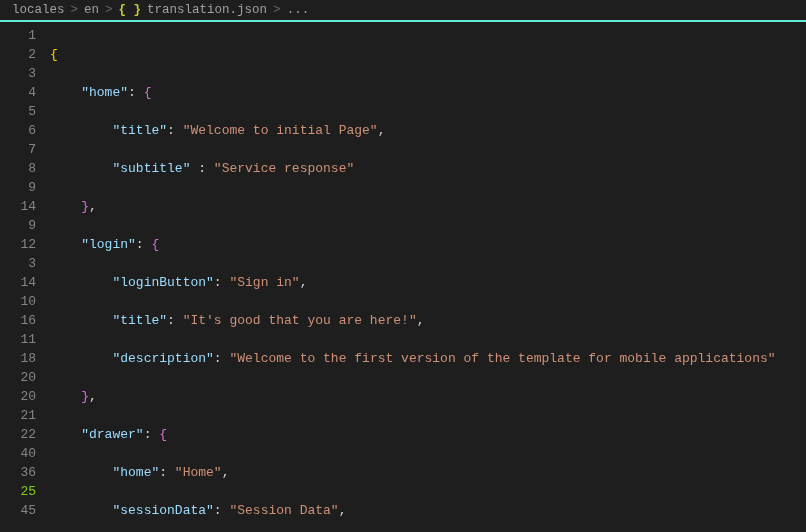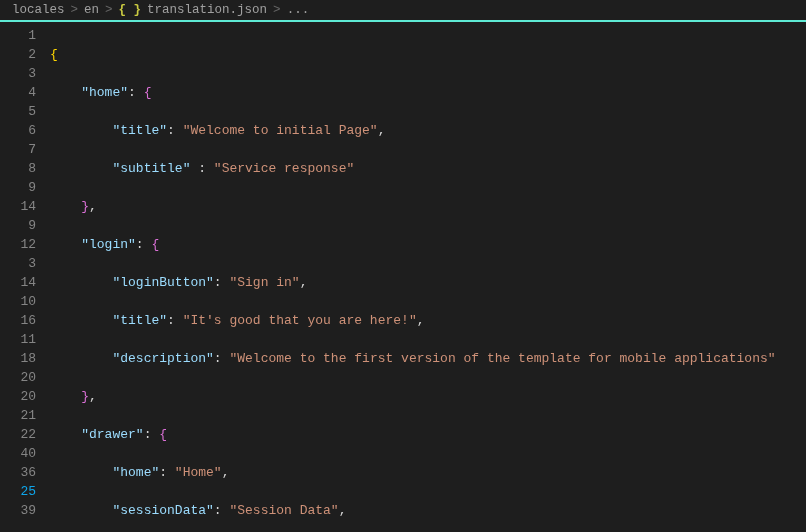--- a/index.html
+++ b/index.html
@@ -35,21 +35,21 @@
     background:#1e1e1e;
   }
   .gutter {
     width:50px;
     text-align:right;
     padding:4px 14px 0 0;
     color:#858585;
     user-select:none;
     line-height:19px;
   }
-  .gutter .ln.active { color:#0ea5e9; }
+  .gutter .ln.active { color:#84cc16; }
   .code {
     flex:1;
     padding:4px 0 0 0;
     line-height:19px;
     white-space:pre;
     position:relative;
   }
   .line { height:19px; }
   .brace { color:#ffd700; }
   .brace2 { color:#da70d6; }
@@ -91,21 +91,21 @@
       <div class="ln">16</div>
       <div class="ln">11</div>
       <div class="ln">18</div>
       <div class="ln">20</div>
       <div class="ln">20</div>
       <div class="ln">21</div>
       <div class="ln">22</div>
       <div class="ln">40</div>
       <div class="ln">36</div>
       <div class="ln active">25</div>
-      <div class="ln">39</div>
+      <div class="ln">45</div>
     </div>
   <div class="code" id="code">
 <div class="line"><span class="brace">{</span></div>
 <div class="line">    <span class="key">"home"</span><span class="punct">: </span><span class="brace2">{</span></div>
 <div class="line">        <span class="key">"title"</span><span class="punct">: </span><span class="string">"Welcome to initial Page"</span><span class="punct">,</span></div>
 <div class="line">        <span class="key">"subtitle"</span><span class="punct"> : </span><span class="string">"Service response"</span></div>
 <div class="line">    <span class="brace2">}</span><span class="punct">,</span></div>
 <div class="line">    <span class="key">"login"</span><span class="punct">: </span><span class="brace2">{</span></div>
 <div class="line">        <span class="key">"loginButton"</span><span class="punct">: </span><span class="string">"Sign in"</span><span class="punct">,</span></div>
 <div class="line">        <span class="key">"title"</span><span class="punct">: </span><span class="string">"It's good that you are here!"</span><span class="punct">,</span></div>

